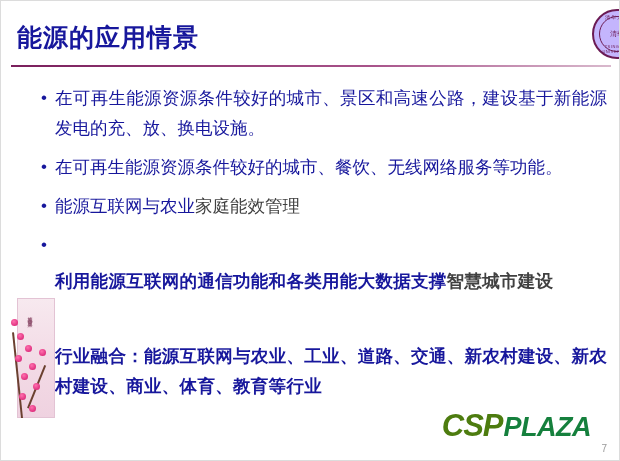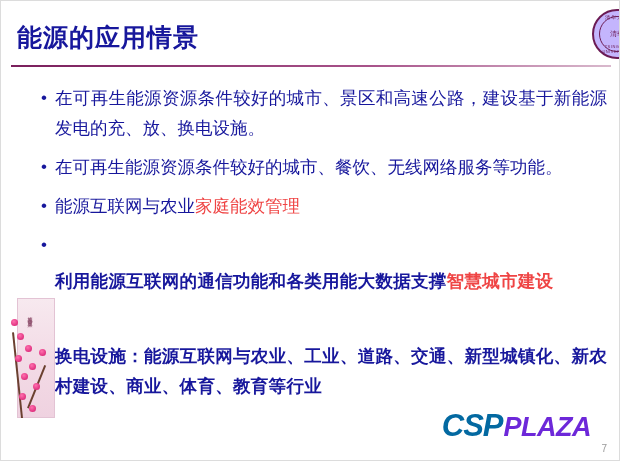--- a/index.html
+++ b/index.html
@@ -133,21 +133,21 @@
     color: #17179c;
     font-family: Liberation Sans, sans-serif;
     text-align: justify;
   }
   .bullet-text.bold {
     font-weight: bold;
     letter-spacing: 0.3px;
     margin-top: 36px;
   }
   .hl-red {
-    color: #ef4444;
+    color: #404040;
   }
 
   
   .deco {
     position: absolute;
     left: 8px;
     bottom: 42px;
     width: 54px;
     height: 120px;
   }
@@ -208,29 +208,29 @@
     right: 28px;
     bottom: 18px;
     height: 34px;
     display: flex;
     align-items: baseline;
   }
   .logo .csp {
     font-size: 31px;
     font-weight: bold;
     font-style: italic;
-    color: #0369a1;
+    color: #4d7c0f;
     letter-spacing: -1px;
     font-family: "Liberation Sans", sans-serif;
   }
   .logo .plaza {
     font-size: 27px;
     font-weight: bold;
     font-style: italic;
-    color: #6d28d9;
+    color: #15803d;
     letter-spacing: -0.5px;
     margin-left: 1px;
     font-family: "Liberation Sans", sans-serif;
   }
   .page-number {
     position: absolute;
     right: 12px;
     bottom: 6px;
     font-size: 10px;
     color: #9a9a9a;
@@ -280,21 +280,21 @@
     <div class="bullet-row">
       <div class="bullet-dot">•</div>
       <div class="bullet-text bold">
         <span>利用能源互联网的通信功能和各类用能大数据支撑</span><span class="hl-red">智慧城市建设</span>
       </div>
     </div>
 
     <div class="bullet-row">
       <div class="bullet-dot">•</div>
       <div class="bullet-text bold">
-        <span>换电设施：能源互联网与农业、工业、道路、交通、新型城镇化、新农村建设、商业、体育、教育等行业</span>
+        <span>行业融合：能源互联网与农业、工业、道路、交通、新农村建设、新农村建设、商业、体育、教育等行业</span>
       </div>
     </div>
 
   </div>
 
   <div class="deco">
     <div class="scroll"></div>
     <div class="vtext">梅花香自苦寒来</div>
     <div class="branch"></div>
     <div class="branch2"></div>

